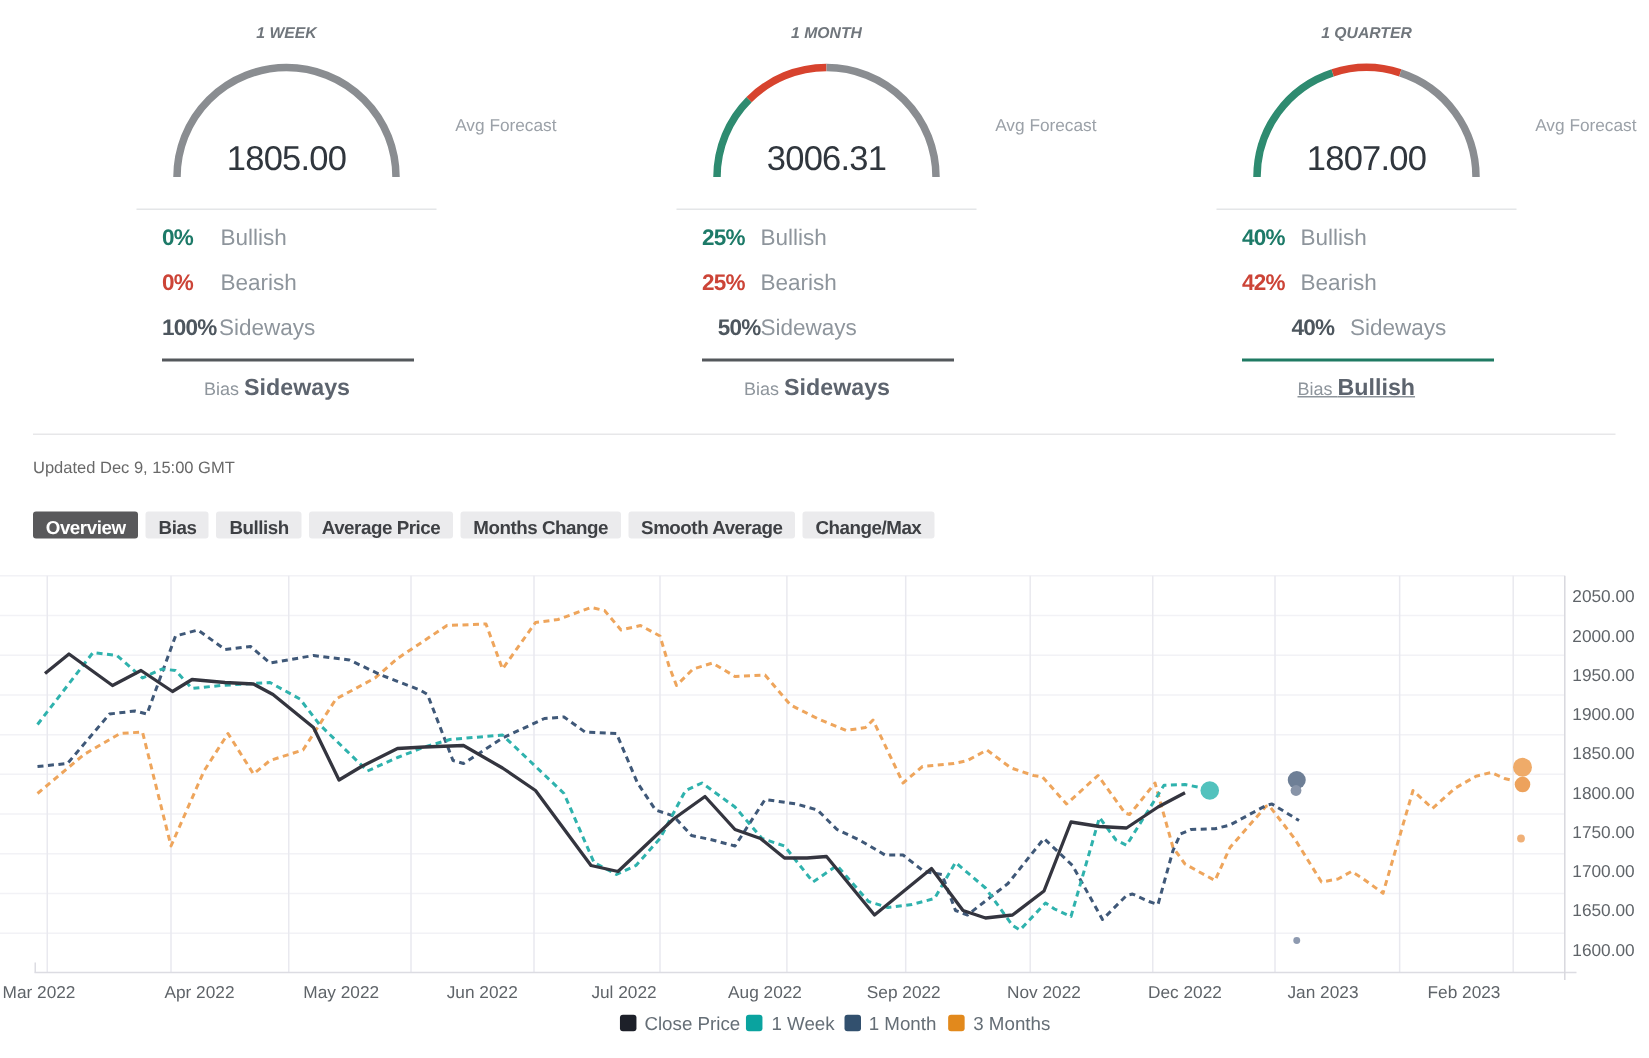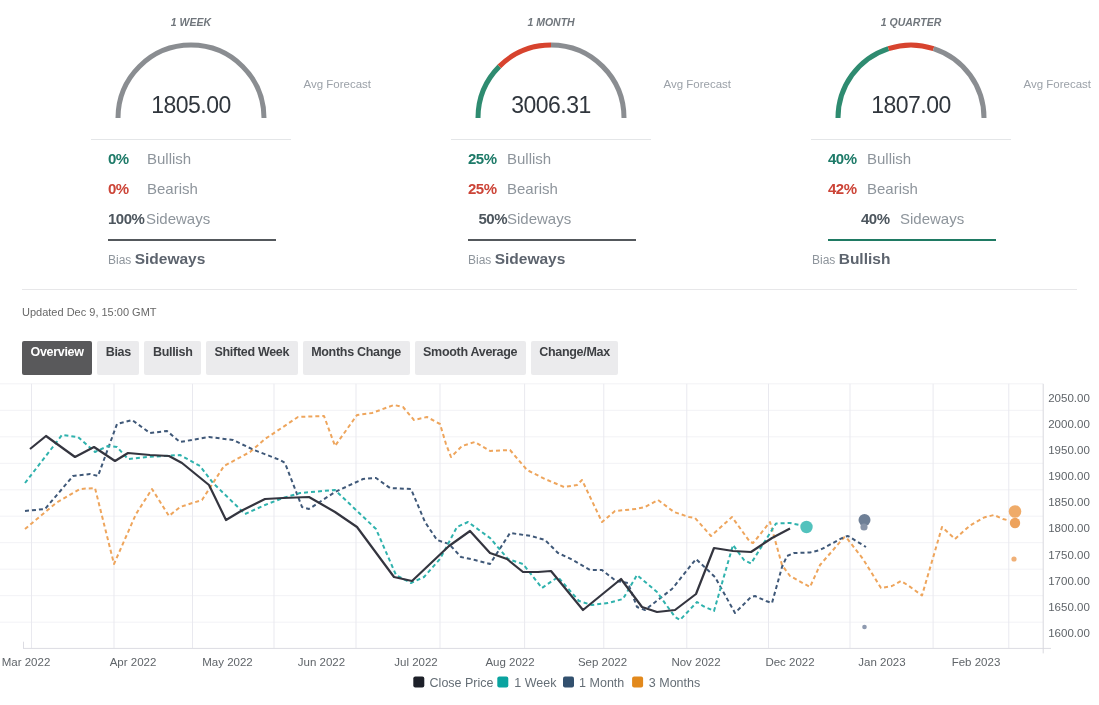--- a/index.html
+++ b/index.html
@@ -7,29 +7,29 @@
        font-family:"Liberation Sans", sans-serif;overflow:hidden;}
   .abs{position:absolute;}
   .cap{width:360px;text-align:center;top:16px;font-size:10.5px;font-weight:bold;
        font-style:italic;color:#70767c;letter-spacing:0;}
   .avg{width:360px;text-align:right;top:77.5px;font-size:11.5px;color:#9ba1a8;}
   .price{width:360px;text-align:center;top:91.5px;font-size:23px;color:#30363d;letter-spacing:-0.5px;}
   .lsep{width:200px;height:1px;background:#e4e6e8;top:139px;}
   .row{font-size:15px;color:#8e959c;}
   .row b{display:inline-block;width:39px;letter-spacing:-0.5px;}
   .dline{width:168px;height:2px;background:#54585c;top:238.5px;}
-  .bias{font-size:12px;color:#8e959c;}
+  .bias{font-size:12px;color:#8e959c;margin-left:28px;}
   .bias b{font-size:15.5px;color:#5d646e;}
   .green{color:#1d7a68;}
   .red{color:#cc4437;}
   .gray{color:#4d565e;}
   .fullsep{left:22px;width:1055px;height:1px;background:#e7e7e9;top:289px;}
   .updated{left:22px;top:306px;font-size:11px;color:#686868;text-align:center;}
   .tabs{left:22px;top:341px;display:flex;gap:5px;}
-  .tab{height:34px;line-height:23px;padding:0 8.5px;background:#ebebed;color:#3e4044;
+  .tab{height:18px;line-height:23px;padding:0 8.5px;background:#ebebed;color:#3e4044;
        font-size:12.5px;font-weight:bold;border-radius:2px;letter-spacing:-0.3px;white-space:nowrap;}
   .tab.active{background:#59595b;color:#fff;}
 </style>
 </head>
 <body>
 
 <div class="abs cap" style="left:11px;">1 WEEK</div>
 <div class="abs cap" style="left:371px;">1 MONTH</div>
 <div class="abs cap" style="left:731px;">1 QUARTER</div>
 
@@ -67,30 +67,30 @@
 <div class="abs row" style="left:468px;top:150px;"><b class="green">25%</b>Bullish</div>
 <div class="abs row" style="left:468px;top:180px;"><b class="red">25%</b>Bearish</div>
 <div class="abs row" style="left:468px;top:210px;text-align:right;"><b class="gray">50%</b>Sideways</div>
 <div class="abs dline" style="left:468px;"></div>
 <div class="abs bias" style="left:468px;top:250px;">Bias <b>Sideways</b></div>
 
 <div class="abs row" style="left:828px;top:150px;"><b class="green">40%</b>Bullish</div>
 <div class="abs row" style="left:828px;top:180px;"><b class="red">42%</b>Bearish</div>
 <div class="abs row" style="left:828px;top:210px;margin-left:33px;"><b class="gray">40%</b>Sideways</div>
 <div class="abs dline" style="left:828px;background:#1f7a63;"></div>
-<div class="abs bias" style="left:812px;top:250px;">Bias <b class="green">Bullish</b></div>
+<div class="abs bias" style="left:837px;top:250px;text-decoration:underline;">Bias <b class="green">Bullish</b></div>
 
 <div class="abs fullsep"></div>
 <div class="abs updated">Updated Dec 9, 15:00 GMT</div>
 
 <div class="abs tabs">
   <div class="tab active">Overview</div>
   <div class="tab">Bias</div>
   <div class="tab">Bullish</div>
-  <div class="tab">Shifted Week</div>
+  <div class="tab">Average Price</div>
   <div class="tab">Months Change</div>
   <div class="tab">Smooth Average</div>
   <div class="tab">Change/Max</div>
 </div>
 
 <svg class="abs" style="left:0;top:380px;" width="1099" height="325" viewBox="0 0 1099 325">
 <line x1="0" y1="3.8" x2="1043.2" y2="3.8" stroke="#f2f2f6" stroke-width="1"></line>
 <line x1="0" y1="30.3" x2="1043.2" y2="30.3" stroke="#f2f2f6" stroke-width="1"></line>
 <line x1="0" y1="56.8" x2="1043.2" y2="56.8" stroke="#f2f2f6" stroke-width="1"></line>
 <line x1="0" y1="83.3" x2="1043.2" y2="83.3" stroke="#f2f2f6" stroke-width="1"></line>

